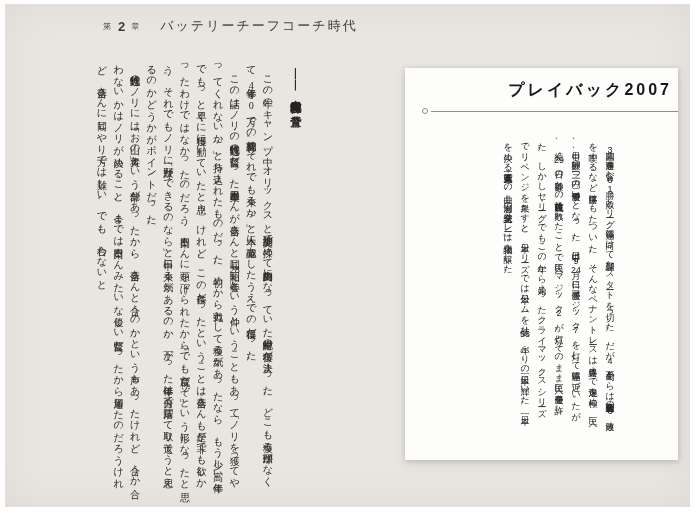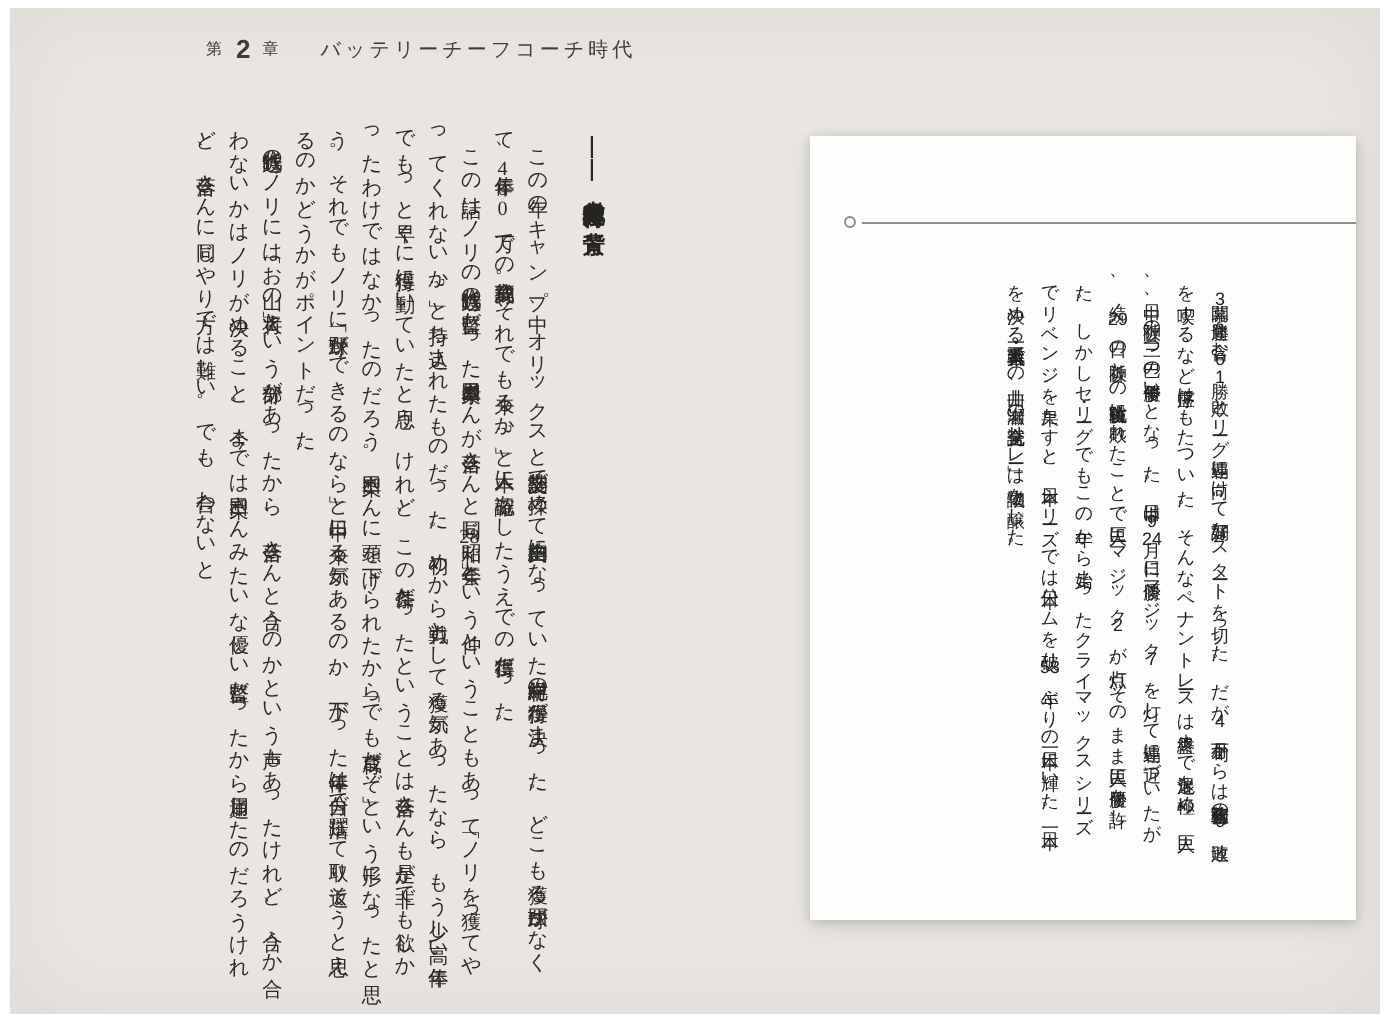--- a/index.html
+++ b/index.html
@@ -12,21 +12,21 @@
   }
 
   
   .chapter-header{
     position:absolute;left:98px;top:13px;
     display:flex;align-items:center;
     font-family:"Liberation Sans",sans-serif;color:#3d3b38;
   }
   .ch-pre,.ch-suf{font-size:8px;letter-spacing:1px;}
   .ch-num{font-size:13px;font-weight:bold;margin:0 6px;}
-  .ch-title{font-size:10px;letter-spacing:2px;margin-left:20px;}
+  .ch-title{font-size:13px;letter-spacing:2px;margin-left:20px;}
 
   
   .left-vtext{
     position:absolute;left:36px;top:54px;height:426px;width:263px;
     writing-mode:vertical-rl;text-orientation:mixed;
     font-family:"Liberation Serif","DejaVu Serif",serif;
     font-size:10.1px;line-height:16.6px;color:#2c2a27;
     line-break:anywhere;overflow-wrap:anywhere;
   }
   .left-vtext p{margin:0;}
@@ -86,20 +86,21 @@
   </div>
 
   <div class="left-vtext">
     <p class="section-heading">――中村紀洋獲得の背景</p>
     <p class="para">この年のキャンプ中、オリックスと契約交渉で揉めて自由契約になっていた中村紀洋の獲得が決まった。どこも獲る球団がなくて、年俸<span class="tcy">4</span><span class="tcy">0</span><span class="tcy">0</span>万での育成契約。「それでも来るか?」と本人に確認もしたうえでの獲得だった。</p>
     <p class="para">この話はノリの近鉄時代の監督だった梨田昌孝さんが落合さんと同じ「昭和<span class="tcy">28</span>年会」という仲ということもあって「ノリを獲ってやってくれないか?」と持ち込まれたものだった。初めから戦力として獲る気があったなら、もう少し高い年俸でもっと早くに獲得に動いていたと思う。けれど、この条件だったということは落合さんも是が非でも欲しかったわけではなかったのだろう。梨田さんに頭を下げられたから「でも育成だぞ」という形になったと思う。それでもノリに「野球ができるのなら」と中日に来る気があるのか、下がった年俸は自分で活躍して取り返そうと思えるのかどうかがポイントだった。</p>
     <p class="para">近鉄時代のノリには「お山の大将」という部分があったから、落合さんと合うのかという声もあったけれど、合うか合わないかはノリが決めること。今までは梨田さんみたいな優しい監督だったから通用したのだろうけれど、落合さんに同じやり方では難しい。でも、合わないと</p>
   </div>
 
   <div class="playback-box">
+    <div class="box-title">プレイバック2007</div>
     <div class="box-rule"></div>
     <div class="box-rule-circle"></div>
     <div class="box-vtext">
       <p>開幕<span class="tcy">3</span>連勝を含む<span class="tcy">6</span>勝<span class="tcy">1</span>敗とリーグ連覇に向けて好調なスタートを切った。だが<span class="tcy">4</span>月下旬からは落合政権初の<span class="tcy">6</span>連敗を喫するなど序盤はもたついた。そんなペナントレースは終盤まで混迷を極め、巨人、中日、阪神の三つ巴の優勝争いとなった。中日は<span class="tcy">9</span>月<span class="tcy">24</span>日に優勝マジック<span class="tcy">7</span>を灯して連覇に近づいたが、続く<span class="tcy">29</span>日の阪神との首位攻防戦に敗れたことで巨人にマジック<span class="tcy">2</span>が点灯。そのまま巨人に優勝を許した。しかしセ・リーグでもこの年から始まったクライマックスシリーズでリベンジを果たすと、日本シリーズでは日本ハムを破り<span class="tcy">53</span>年ぶりの日本一に輝いた。日本一を決める大一番・第五戦での山井、岩瀬の「完全試合リレー」は物議を醸した。</p>
     </div>
   </div>
 
   <div class="page-num">79</div>
 
 </div>

